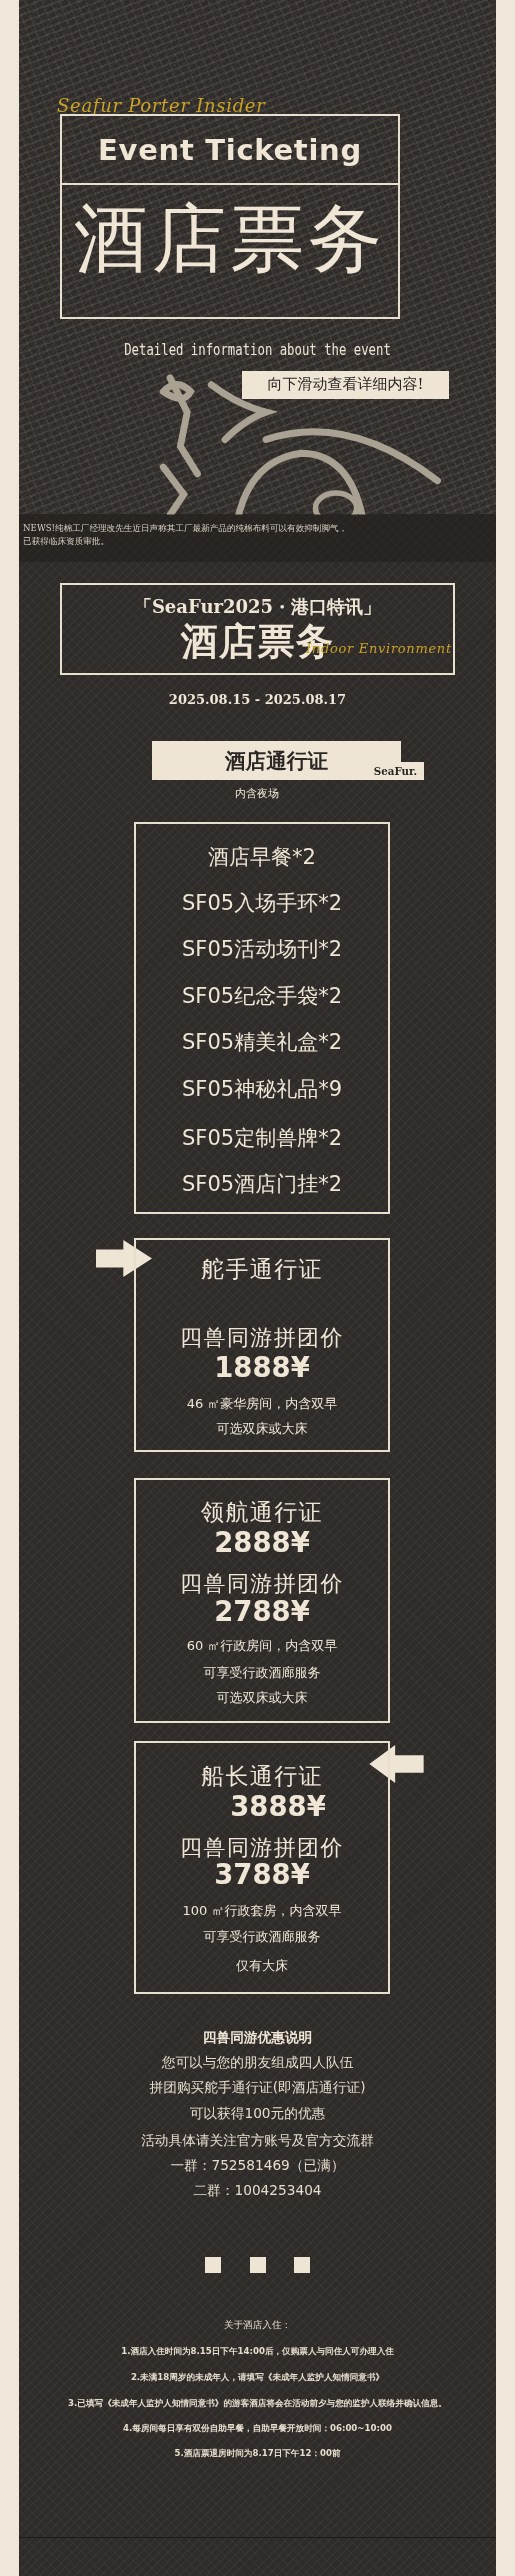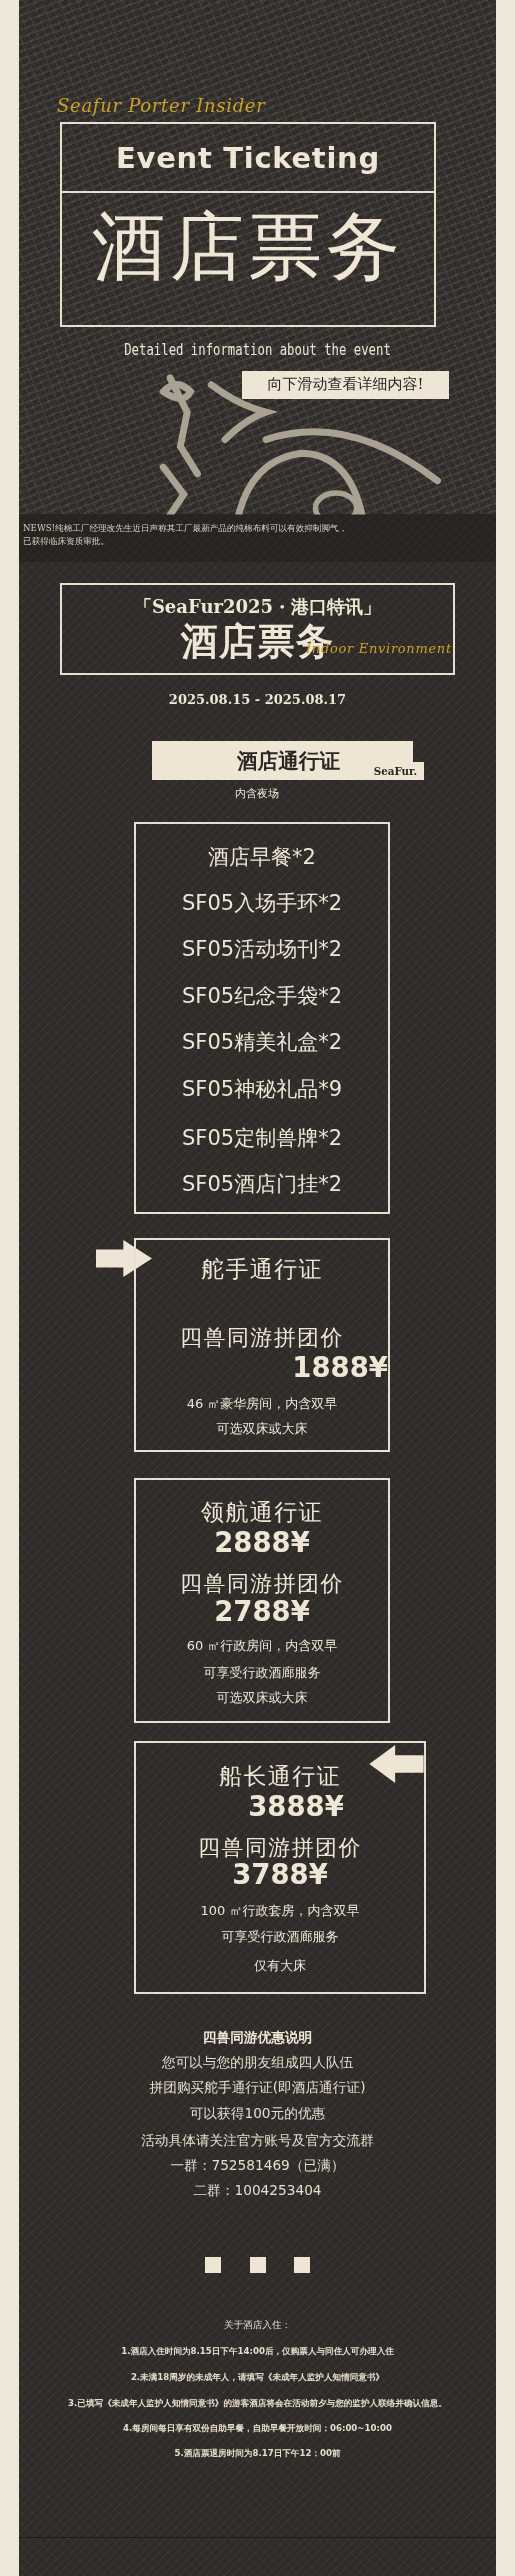--- a/index.html
+++ b/index.html
@@ -83,21 +83,21 @@
 <body>
 
 <div class="paper-edge left"></div>
 <div class="paper-edge right"></div>
 
 <div class="panel">
   <div class="hero-texture"></div>
 
   <div class="abs script" style="left:38px; top:95px; font-size:18px;">Seafur Porter Insider</div>
 
-  <div class="box" style="left:41px; top:122px; width:376px; height:205px;">
+  <div class="box" style="left:41px; top:114px; width:340px; height:205px;">
     <div class="center-text hero-title-en" style="top:16.5px;">Event Ticketing</div>
     <div class="abs" style="left:0; right:0; top:67px; height:2.1px; background:#e8dfcf;"></div>
     <div class="center-text hero-title-cn" style="top:74px;">酒店票务</div>
   </div>
 
   <div class="center-text hero-sub" style="top:341px;">Detailed information about the event</div>
 
   <div class="abs scroll-tag" style="left:223px; top:371px; width:207px; height:27.5px;">向下滑动查看详细内容!</div>
 
   <svg class="illustration" viewBox="0 0 500 210">
@@ -118,60 +118,60 @@
     <div>已获得临床资质审批。</div>
   </div>
 
   <div class="box" style="left:41px; top:583px; width:395px; height:92px;">
     <div class="center-text sec-title1" style="top:9.6px;">「SeaFur2025・港口特讯」</div>
     <div class="center-text sec-title2" style="top:32px;">酒店票务</div>
     <div class="abs script" style="left:244px; top:56px; font-size:13px;">Indoor Environment</div>
   </div>
   <div class="center-text date" style="top:692px;">2025.08.15  -  2025.08.17</div>
 
-  <div class="abs pass-label" style="left:133px; top:741px; width:249px; height:39px;padding-left:12px;">酒店通行证</div>
+  <div class="abs pass-label" style="left:133px; top:741px; width:249px; height:39px;">酒店通行证</div>
   <div class="abs brand-tag" style="left:348px; top:762px; width:57px; height:18px;">SeaFur.</div>
   <div class="abs small-cn" style="left:133px; width:210px; text-align:center; top:786px;">内含夜场</div>
 
   <div class="box" style="left:115px; top:822px; width:256px; height:392px;">
     <div class="center-text item" style="top:18.5px;">酒店早餐*2</div>
     <div class="center-text item" style="top:65px;">SF05入场手环*2</div>
     <div class="center-text item" style="top:111px;">SF05活动场刊*2</div>
     <div class="center-text item" style="top:158px;">SF05纪念手袋*2</div>
     <div class="center-text item" style="top:204px;">SF05精美礼盒*2</div>
     <div class="center-text item" style="top:251px;">SF05神秘礼品*9</div>
     <div class="center-text item" style="top:300px;text-align:center;">SF05定制兽牌*2</div>
     <div class="center-text item" style="top:346px;">SF05酒店门挂*2</div>
   </div>
 
   <svg class="arrow" style="left:77px; top:1240px;" width="56" height="37" viewBox="0 0 82 54">
     <polygon points="0,14 40,14 40,0 82,27 40,54 40,40 0,40" fill="#eee5d4"></polygon>
   </svg>
   <div class="box" style="left:115px; top:1238px; width:256px; height:214px;">
     <div class="center-text tier-title" style="top:13.7px;">舵手通行证</div>
     <div class="center-text group-label" style="top:83px;">四兽同游拼团价</div>
-    <div class="center-text price" style="top:111px;text-align:right;">1888¥</div>
+    <div class="center-text price" style="top:111px;">1888¥</div>
     <div class="center-text desc" style="top:155px;">46 ㎡豪华房间，内含双早</div>
     <div class="center-text desc" style="top:180px;">可选双床或大床</div>
   </div>
 
   <div class="box" style="left:115px; top:1478px; width:256px; height:245px;">
     <div class="center-text tier-title" style="top:16.5px;">领航通行证</div>
     <div class="center-text price" style="top:46px;">2888¥</div>
     <div class="center-text group-label" style="top:89px;">四兽同游拼团价</div>
     <div class="center-text price" style="top:115px;">2788¥</div>
     <div class="center-text desc" style="top:157px;">60 ㎡行政房间，内含双早</div>
     <div class="center-text desc" style="top:184px;">可享受行政酒廊服务</div>
     <div class="center-text desc" style="top:209px;">可选双床或大床</div>
   </div>
 
   <svg class="arrow" style="left:350px; top:1745px;" width="55" height="38" viewBox="0 0 80 56">
     <polygon points="80,15 38,15 38,0 0,28 38,56 38,41 80,41" fill="#eee5d4"></polygon>
   </svg>
-  <div class="box" style="left:115px; top:1741px; width:292px; height:253px;">
+  <div class="box" style="left:115px; top:1741px; width:256px; height:253px;">
     <div class="center-text tier-title" style="top:18px;">船长通行证</div>
     <div class="center-text price" style="top:47px;padding-left:32px;">3888¥</div>
     <div class="center-text group-label" style="top:90px;">四兽同游拼团价</div>
     <div class="center-text price" style="top:115px;">3788¥</div>
     <div class="center-text desc" style="top:159px;">100 ㎡行政套房，内含双早</div>
     <div class="center-text desc" style="top:185px;">可享受行政酒廊服务</div>
     <div class="center-text desc" style="top:214px;">仅有大床</div>
   </div>
 
   <div class="center-text info-line" style="top:2054px;">您可以与您的朋友组成四人队伍</div>

